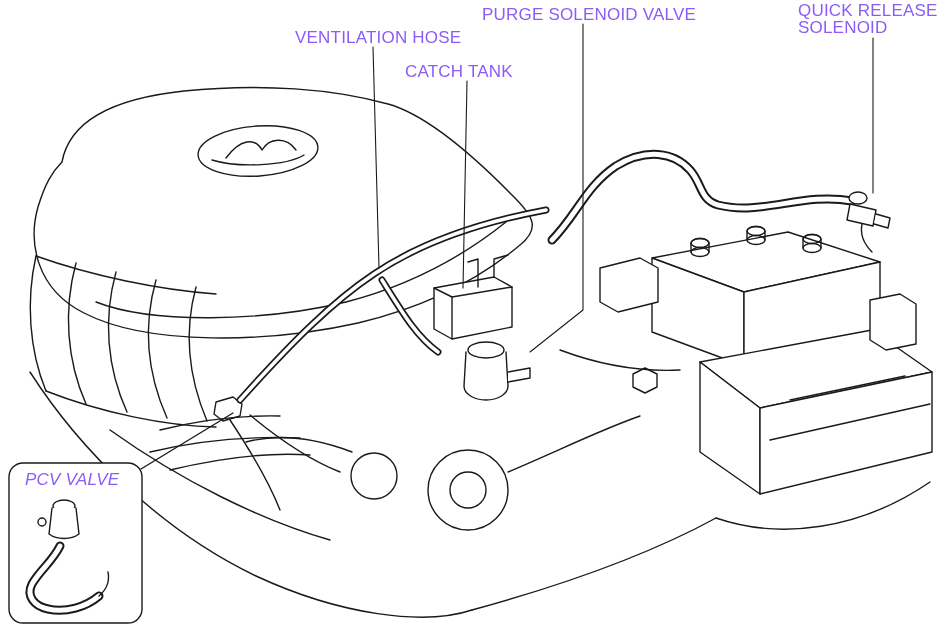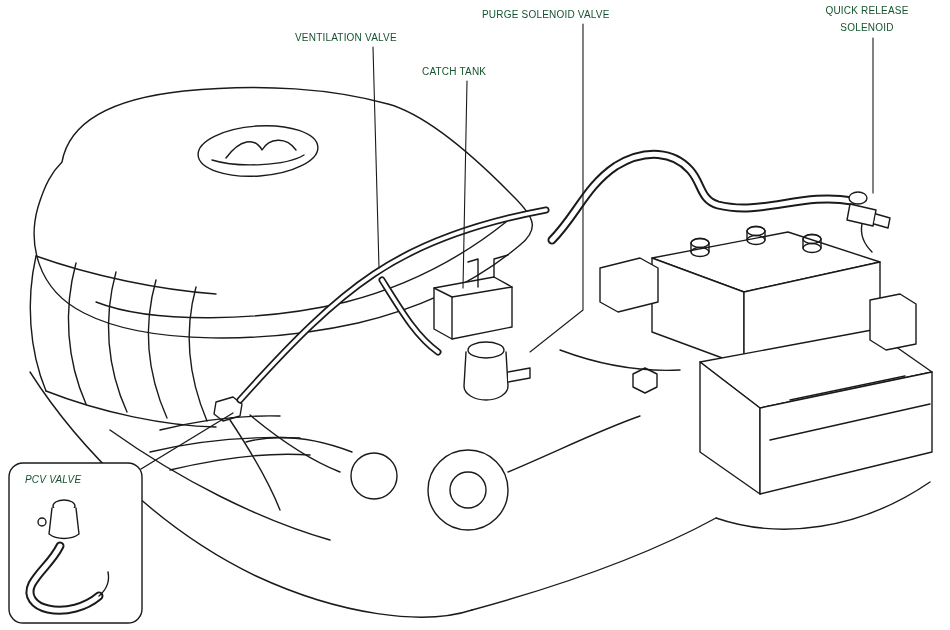--- a/index.html
+++ b/index.html
@@ -12,27 +12,27 @@
   }
   .art { position:absolute; left:0; top:0; }
   .ink { stroke:#1a1a1a; fill:none; stroke-width:1.4; stroke-linecap:round; stroke-linejoin:round; }
   .leader line, .leader polyline { stroke-width:1.1; fill:none; }
   .tube-out  { stroke-width:7;  fill:none; }
   .tube-in   { stroke:#ffffff; stroke-width:3.6; fill:none; }
   .tube-out2 { stroke-width:9;  fill:none; }
   .tube-in2  { stroke:#ffffff; stroke-width:5;  fill:none; }
   .label {
     position:absolute;
-    font-size:10px;
+    font-size:17px;
     line-height:17px;
-    color:#14532d;
+    color:#8b5cf6;
     letter-spacing:0.2px;
     white-space:nowrap;
   }
-  .label-block { text-align:center; }
+  .label-block { text-align:left; }
 </style>
 </head>
 <body>
 
 <div class="canvas">
 
   <svg class="art" width="950" height="630" viewBox="0 0 950 630" aria-hidden="true">
     <g class="ink">
 
       <g>
@@ -147,25 +147,25 @@
 
       <g class="leader">
         <line x1="373" y1="47" x2="379" y2="268"></line>
         <line x1="467" y1="81" x2="463" y2="288"></line>
         <polyline points="583,24 583,310 530,352"></polyline>
         <line x1="873" y1="38" x2="873" y2="193"></line>
       </g>
     </g>
   </svg>
 
-  <div class="label" style="left:295px; top:29px;">VENTILATION VALVE</div>
+  <div class="label" style="left:295px; top:29px;">VENTILATION HOSE</div>
 
   <div class="label" style="left:482px; top:6px;">PURGE SOLENOID VALVE</div>
 
-  <div class="label" style="left:422px; top:63px;text-align:center;">CATCH TANK</div>
+  <div class="label" style="left:405px; top:63px;text-align:center;">CATCH TANK</div>
 
   <div class="label label-block" style="left:798px; top:2px; width:138px;">
     <div>QUICK RELEASE</div>
     <div>SOLENOID</div>
   </div>
 
   <div class="label" style="left:25px; top:471px;font-style:italic;">PCV VALVE</div>
 
 </div>
 

